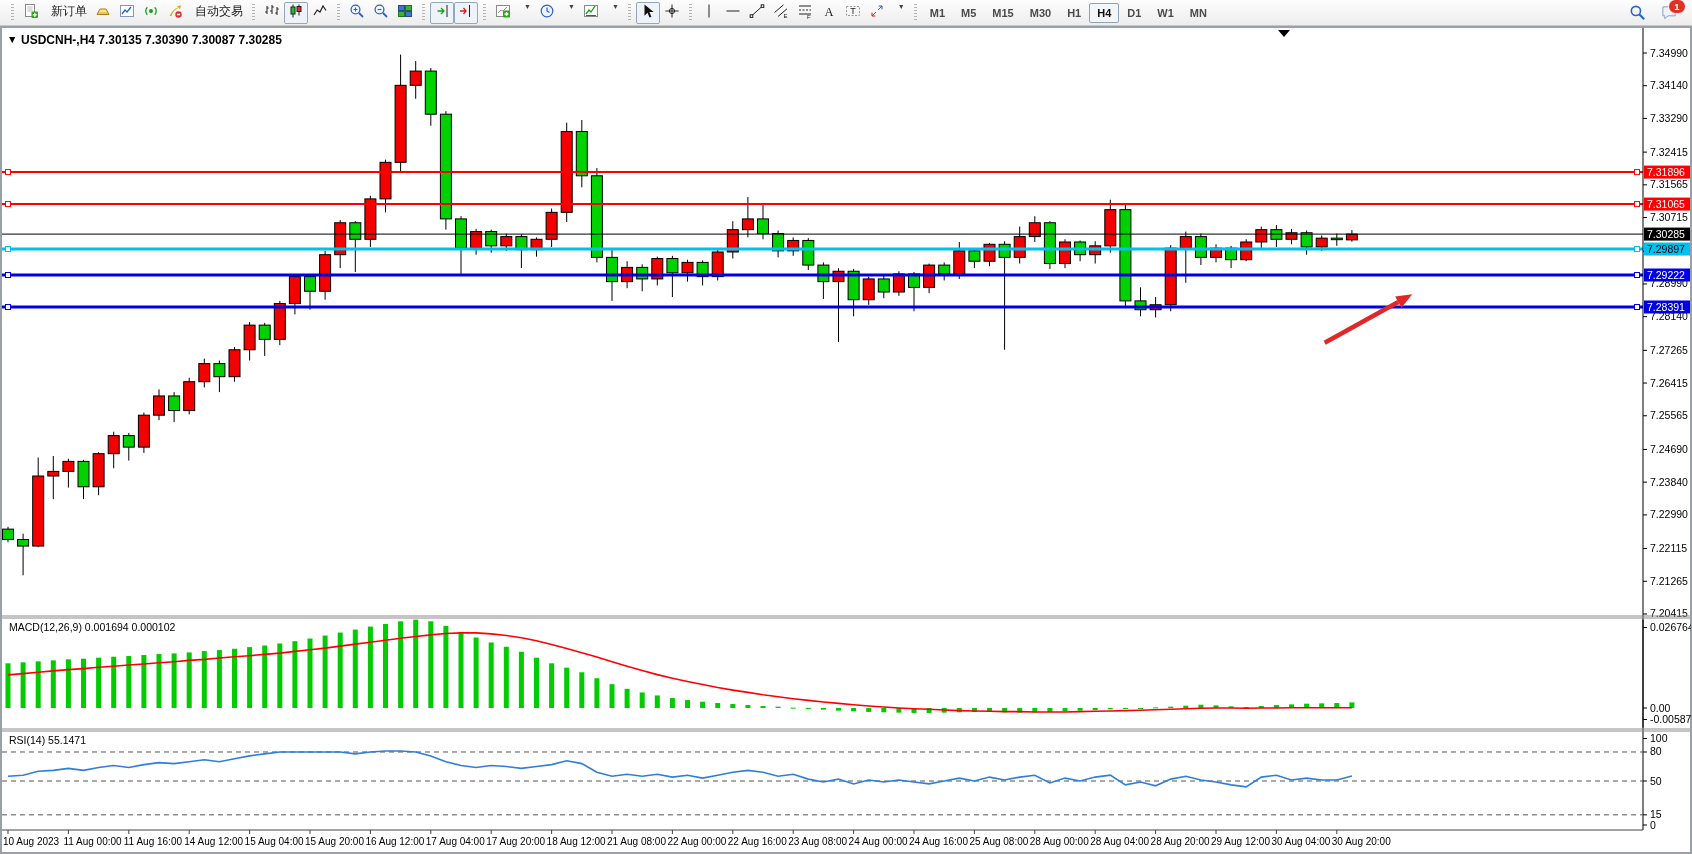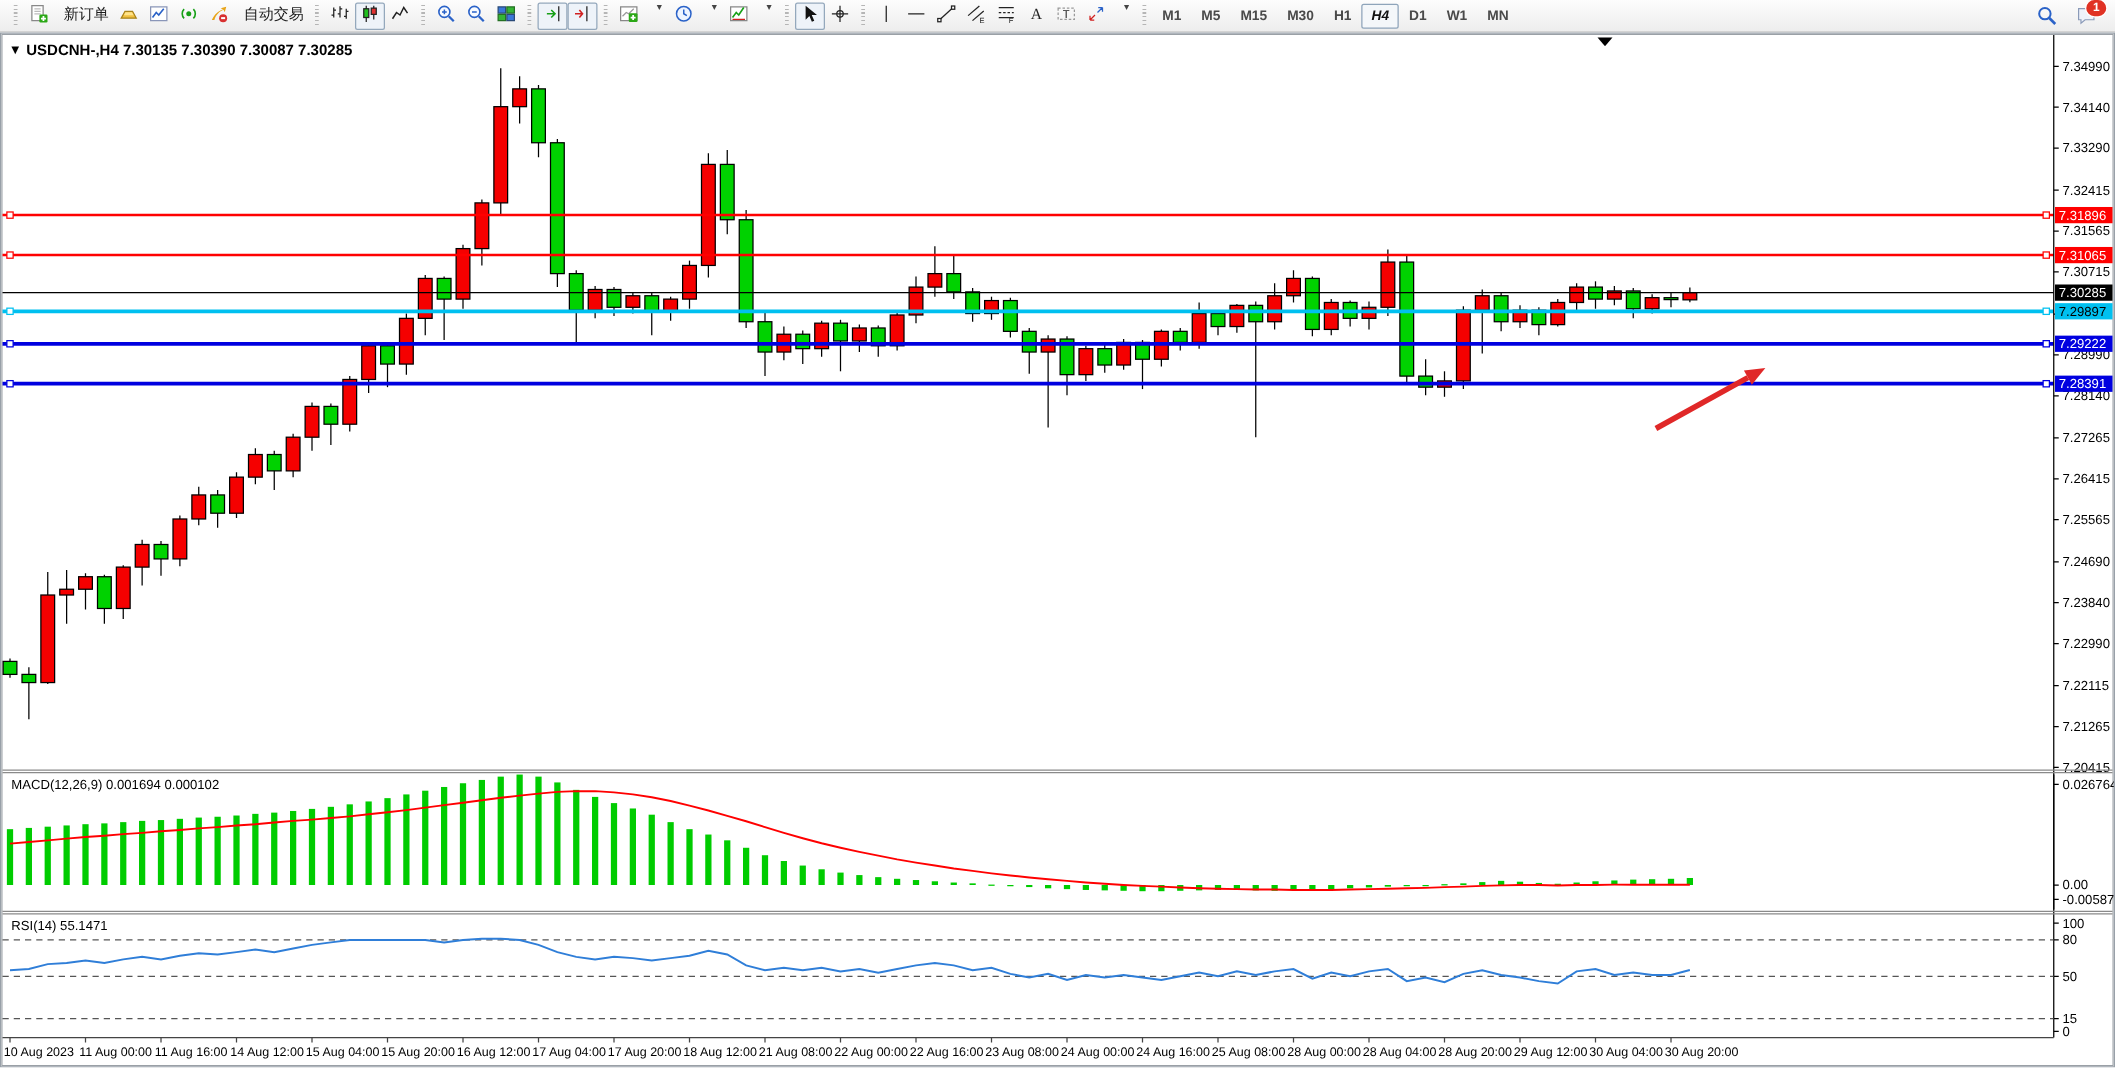--- a/index.html
+++ b/index.html
@@ -9,21 +9,21 @@
   #tb-groups{display:flex;align-items:center;}
   .grip{width:3px;height:17px;margin:0 5px;background:repeating-linear-gradient(180deg,#b5b5b5 0 1px,transparent 1px 3px);}
   .tbtn{height:22px;min-width:24px;display:flex;justify-content:center;gap:12px;padding:0 3px;
     border:1px solid transparent;border-radius:2px;box-sizing:border-box;cursor:default;}
   .tbtn.active{background:#eef3f9;border:1px solid #94a8bc;}
   .tbtn svg{width:16px;height:16px;display:block;}
   .tlabel{font-size:12px;color:#1a1a1a;white-space:nowrap;}
   .dd{font-size:7px;color:#444;margin-left:1px;}
   .pbtn{height:20px;padding:0 7px;font-size:11px;font-weight:bold;color:#4a4a4a;display:flex;align-items:center;
     border:1px solid transparent;border-radius:2px;box-sizing:border-box;}
-  .pbtn.active{background:#f4f7fa;border-color:#8ea4ba;color:#111;font-style:italic;}
+  .pbtn.active{background:#f4f7fa;border-color:#8ea4ba;color:#111;}
   #tb-right{margin-left:auto;display:flex;align-items:center;gap:10px;padding-right:6px;}
   .rbtn{position:relative;width:22px;height:22px;display:flex;align-items:center;justify-content:center;}
   .rbtn svg{width:17px;height:17px;display:block;}
   .nbadge{position:absolute;top:-3px;right:-6px;background:#e03224;color:#fff;font-size:9.5px;font-weight:bold;
     border-radius:8px;min-width:8px;text-align:center;padding:1px 4px;line-height:11px;border:1px solid #fff;}
   #chart-wrap{position:absolute;top:26px;left:0;width:1692px;height:828px;background:#fff;
     border:1px solid #98a0a8;box-sizing:border-box;}
   #chart-svg text{font-family:"Liberation Sans",sans-serif;}
   .ax{font-size:10.5px;fill:#000;}
   .dt{font-size:10px;fill:#000;}

